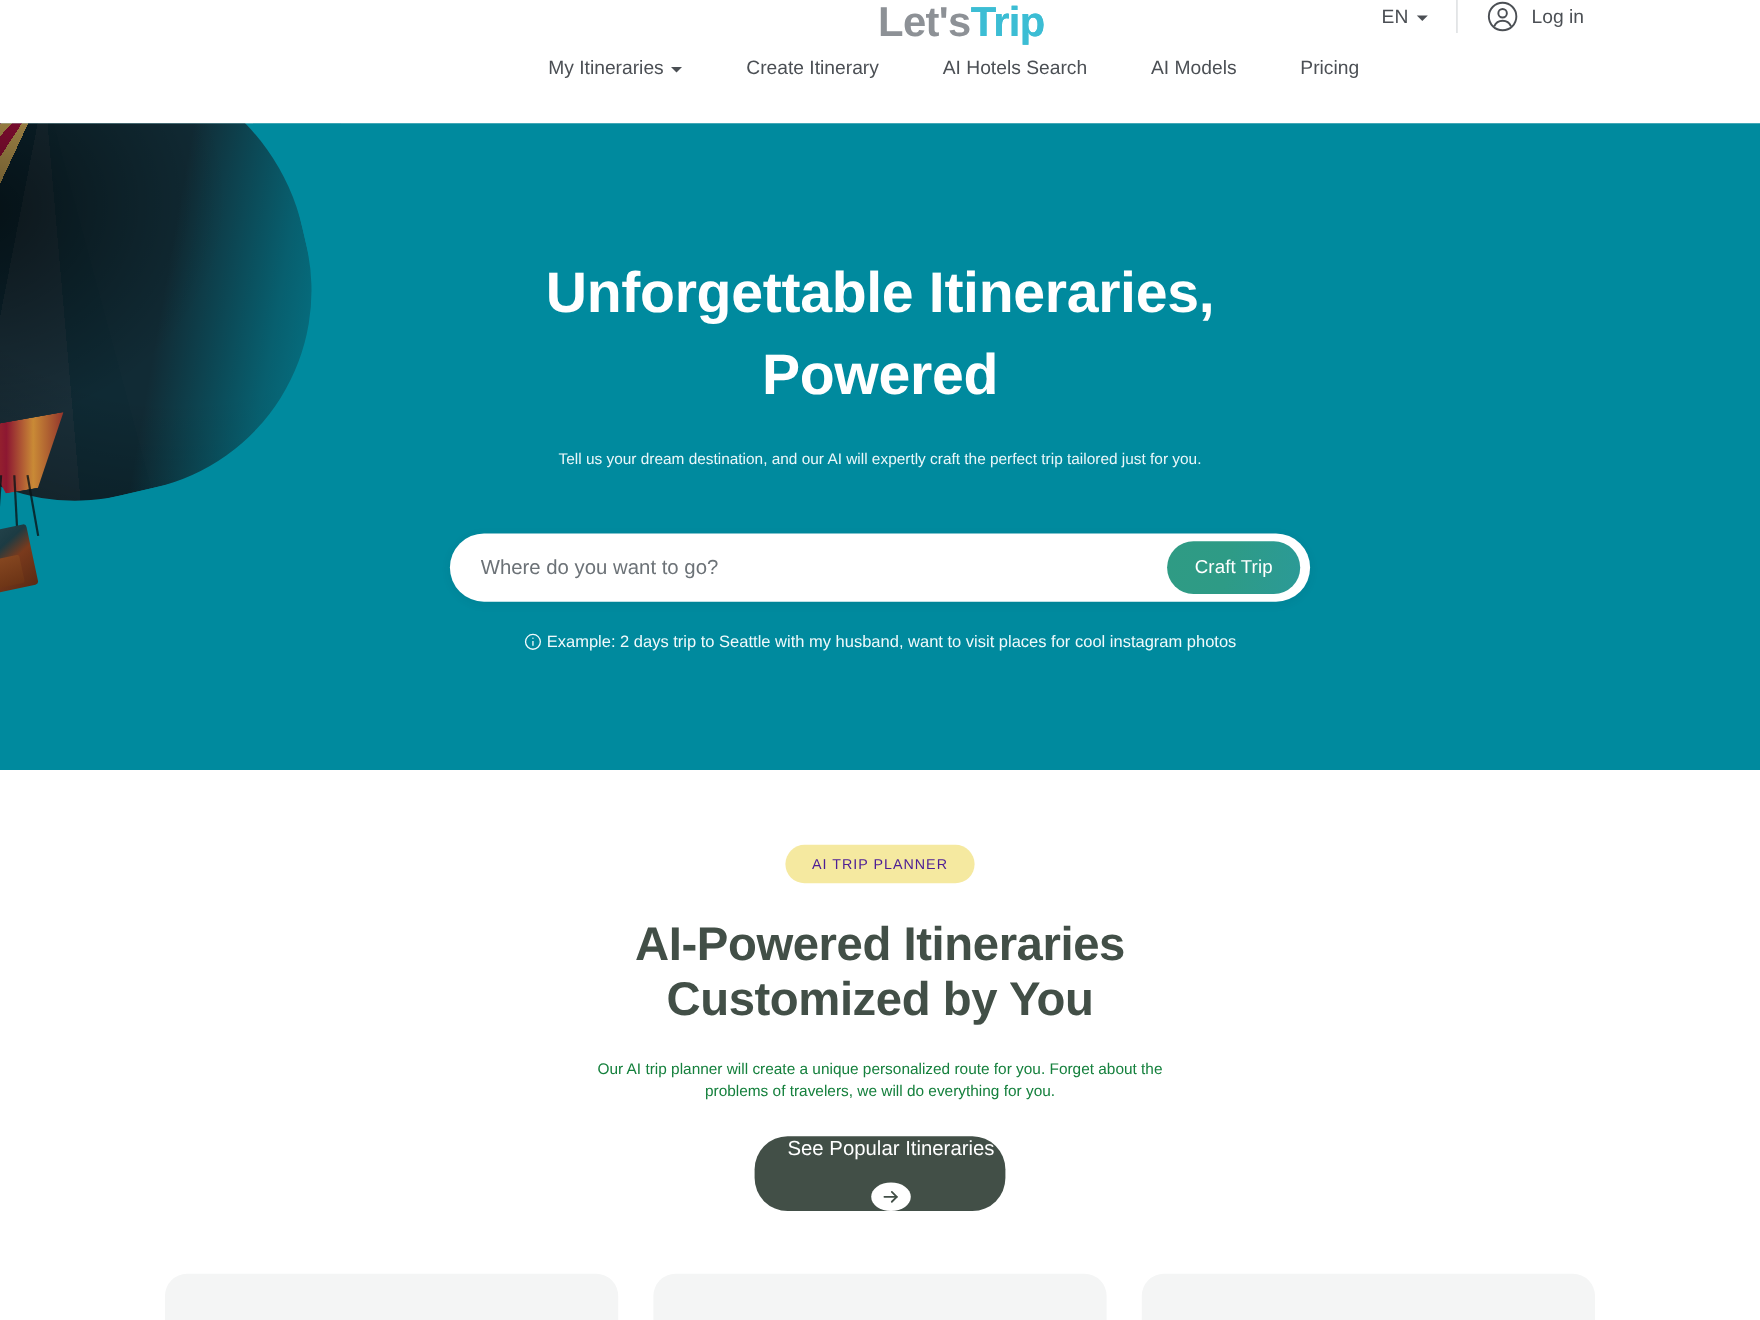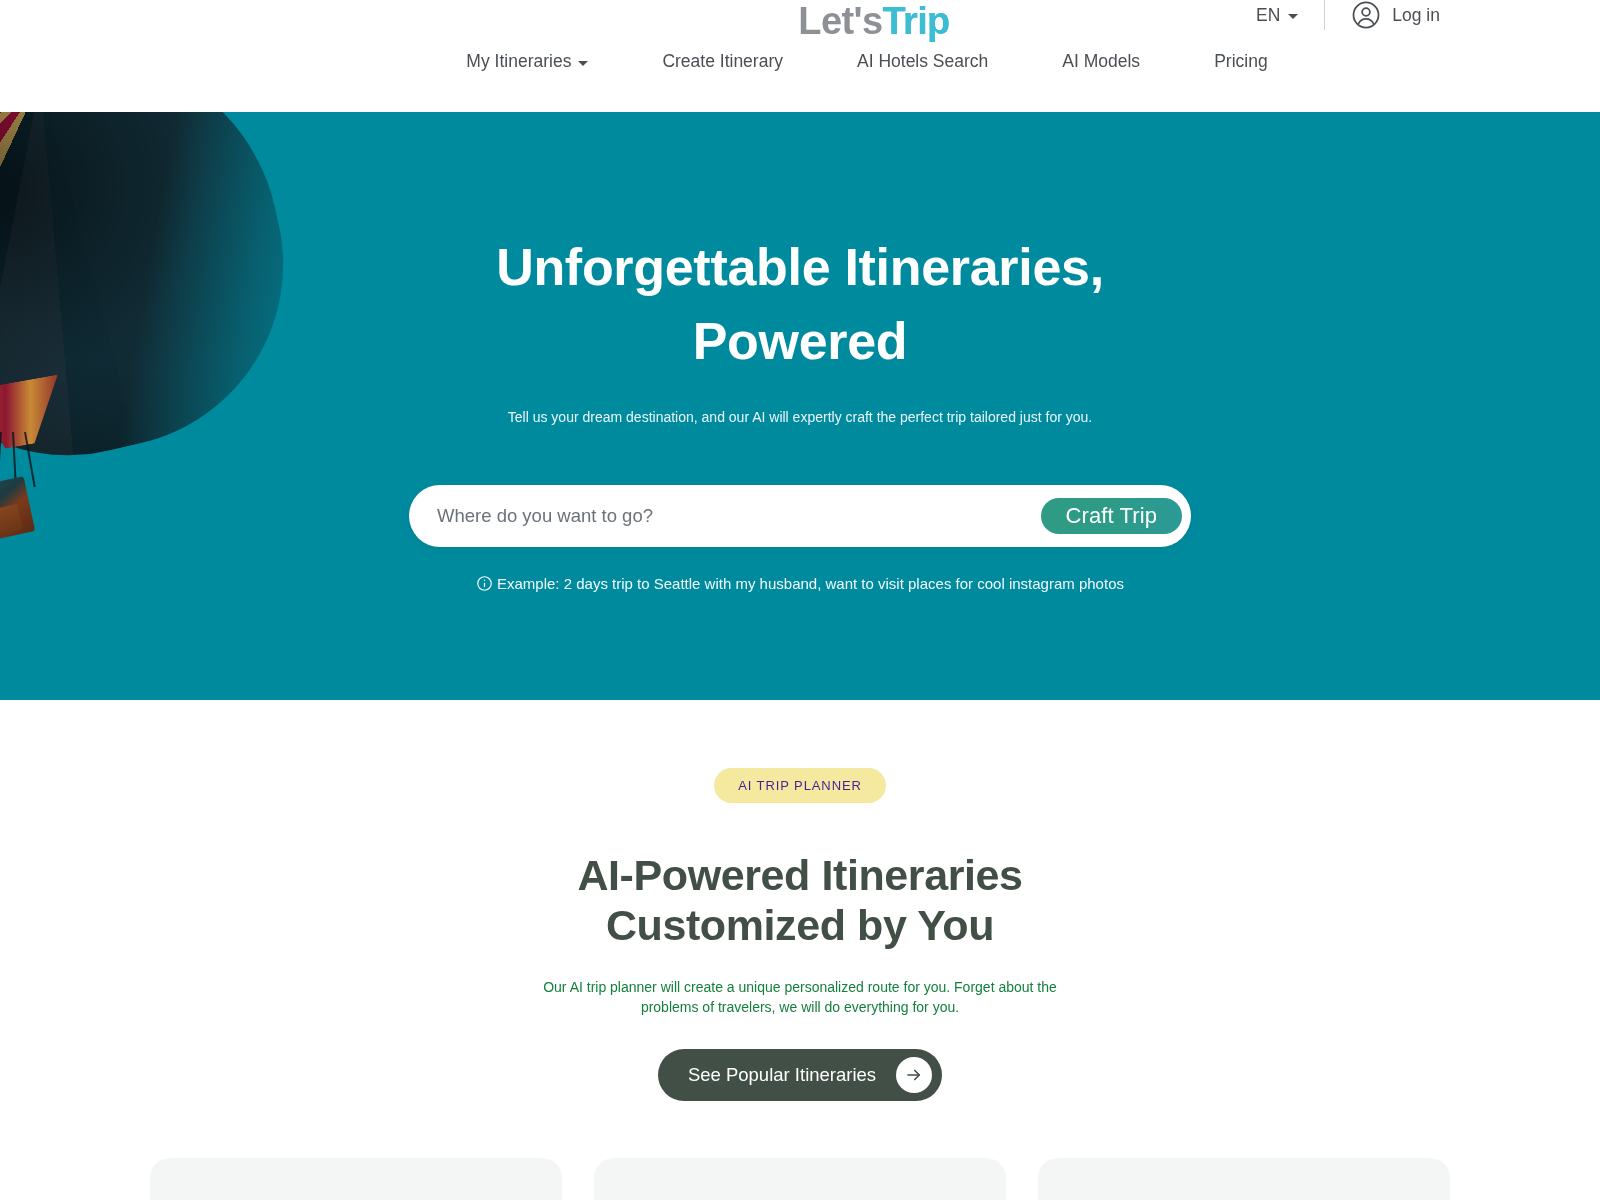--- a/index.html
+++ b/index.html
@@ -40,21 +40,21 @@
     -webkit-background-clip: text;
     background-clip: text;
     color: #3cbdd4;
     font-weight: 700;
   }
 
   .nav-links {
     display: flex;
     align-items: flex-end;
     margin-left: 44px;
-    gap: 16px;
+    gap: 0;
   }
   .nav-link {
     font-size: 17.5px;
     color: #4b4f54;
     padding: 8px 0;
     margin-right: 58px;
     white-space: nowrap;
     cursor: pointer;
     display: flex;
     align-items: center;
@@ -239,27 +239,27 @@
     background: transparent;
     font-family: "Liberation Sans", sans-serif;
     font-size: 18.5px;
     color: #474b50;
     padding-left: 28px;
   }
   .search-input::placeholder { color: #6c7277; }
   .craft-btn {
     border: none;
     cursor: pointer;
-    height: 36px;
+    height: 48px;
     padding: 0 25px;
     border-radius: 28px;
     background: linear-gradient(100deg,#2f9b84 0%, #2e9b86 45%, #2b9a97 100%);
     color: #ffffff;
     font-family: "Liberation Sans", sans-serif;
-    font-size: 22px;
+    font-size: 17px;
     letter-spacing: 0.1px;
   }
 
   .example-line {
     margin: 28px auto 0;
     display: flex;
     align-items: center;
     justify-content: center;
     gap: 4px;
     font-size: 15px;
@@ -277,48 +277,49 @@
     display: inline-block;
     background: #f5e9a0;
     color: #4c1d95;
     font-size: 13px;
     letter-spacing: 0.9px;
     font-weight: 500;
     padding: 10px 24px;
     border-radius: 20px;
   }
   .features-title {
-    margin-top: 48px;
+    margin-top: 32px;
     font-size: 43px;
     line-height: 1.16;
     font-weight: 700;
     color: #424f47;
     letter-spacing: -0.4px;
   }
   .features-desc {
     margin: 26px auto 0;
     max-width: 520px;
     font-size: 14px;
     line-height: 1.45;
     color: #15803d;
   }
   .see-btn {
     margin: 32px auto 0;
-    height: 52px;
+    height: 68px;
     padding: 0 10px 0 30px;
     border: none;
     cursor: pointer;
     border-radius: 30px;
     background: #424f47;
     color: #ffffff;
     font-family: "Liberation Sans", sans-serif;
     font-size: 18.5px;
     display: inline-flex;
     align-items: center;
     gap: 20px;
+    flex-direction: column;
   }
   .arrow-circle {
     width: 36px; height: 36px;
     border-radius: 50%;
     background: #ffffff;
     display: flex;
     align-items: center;
     justify-content: center;
   }
 

